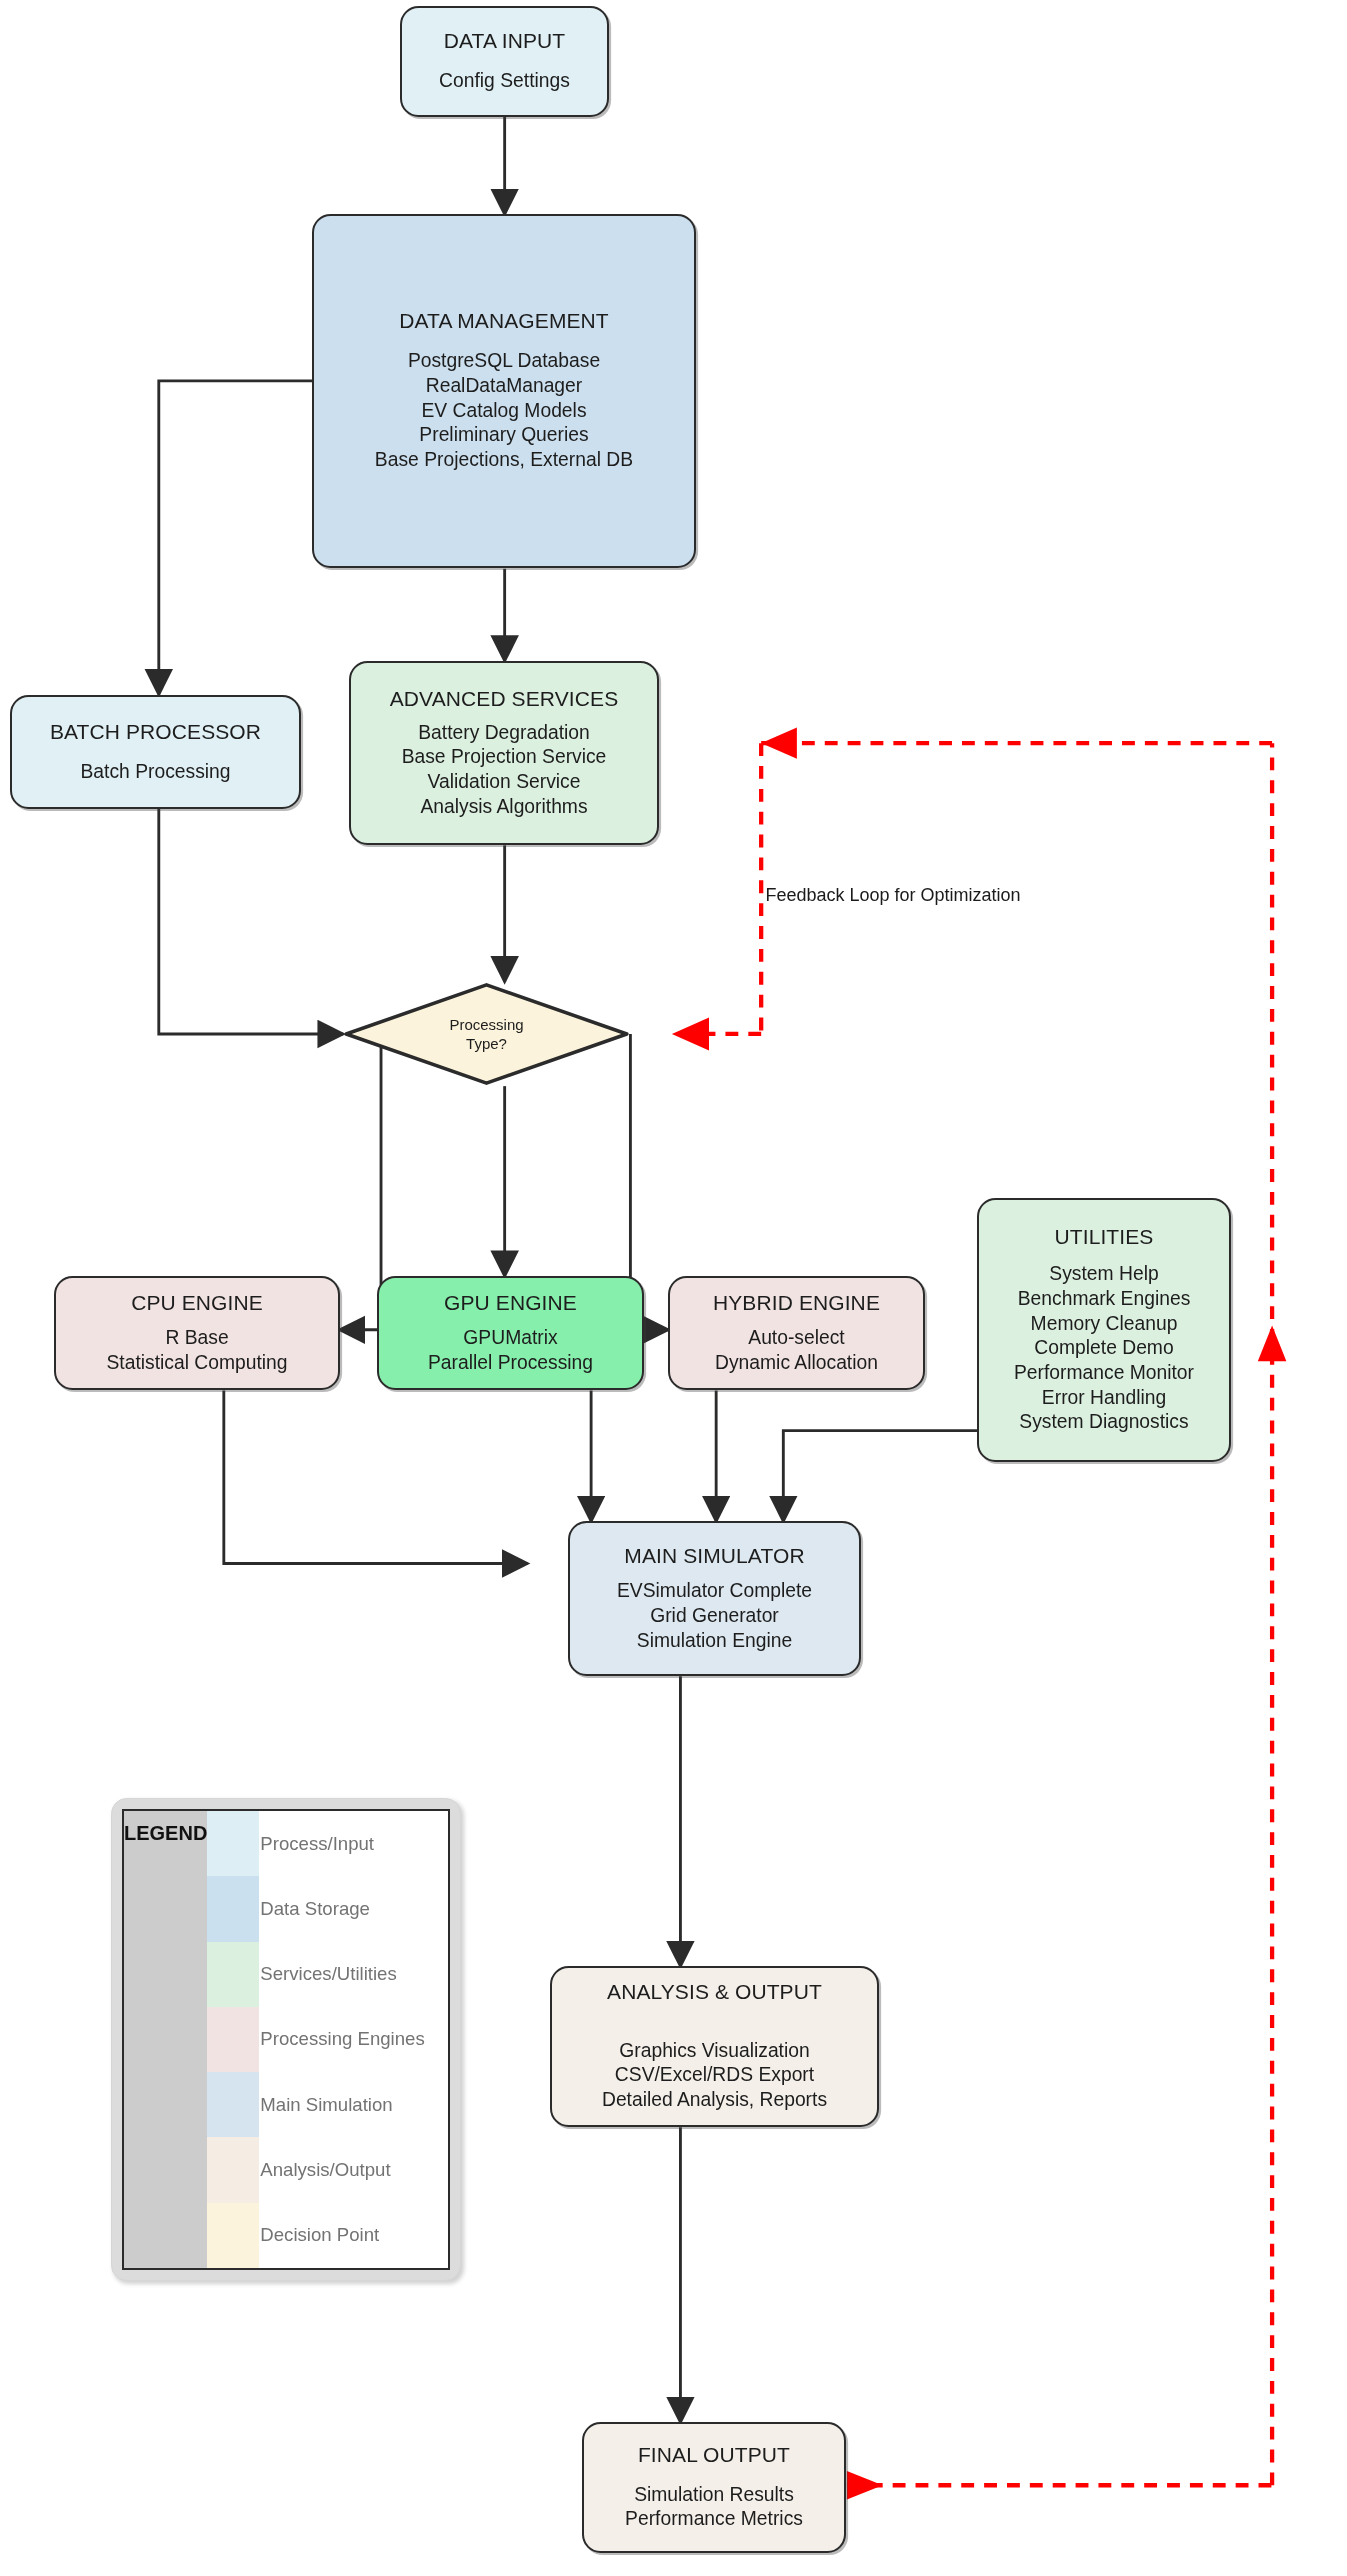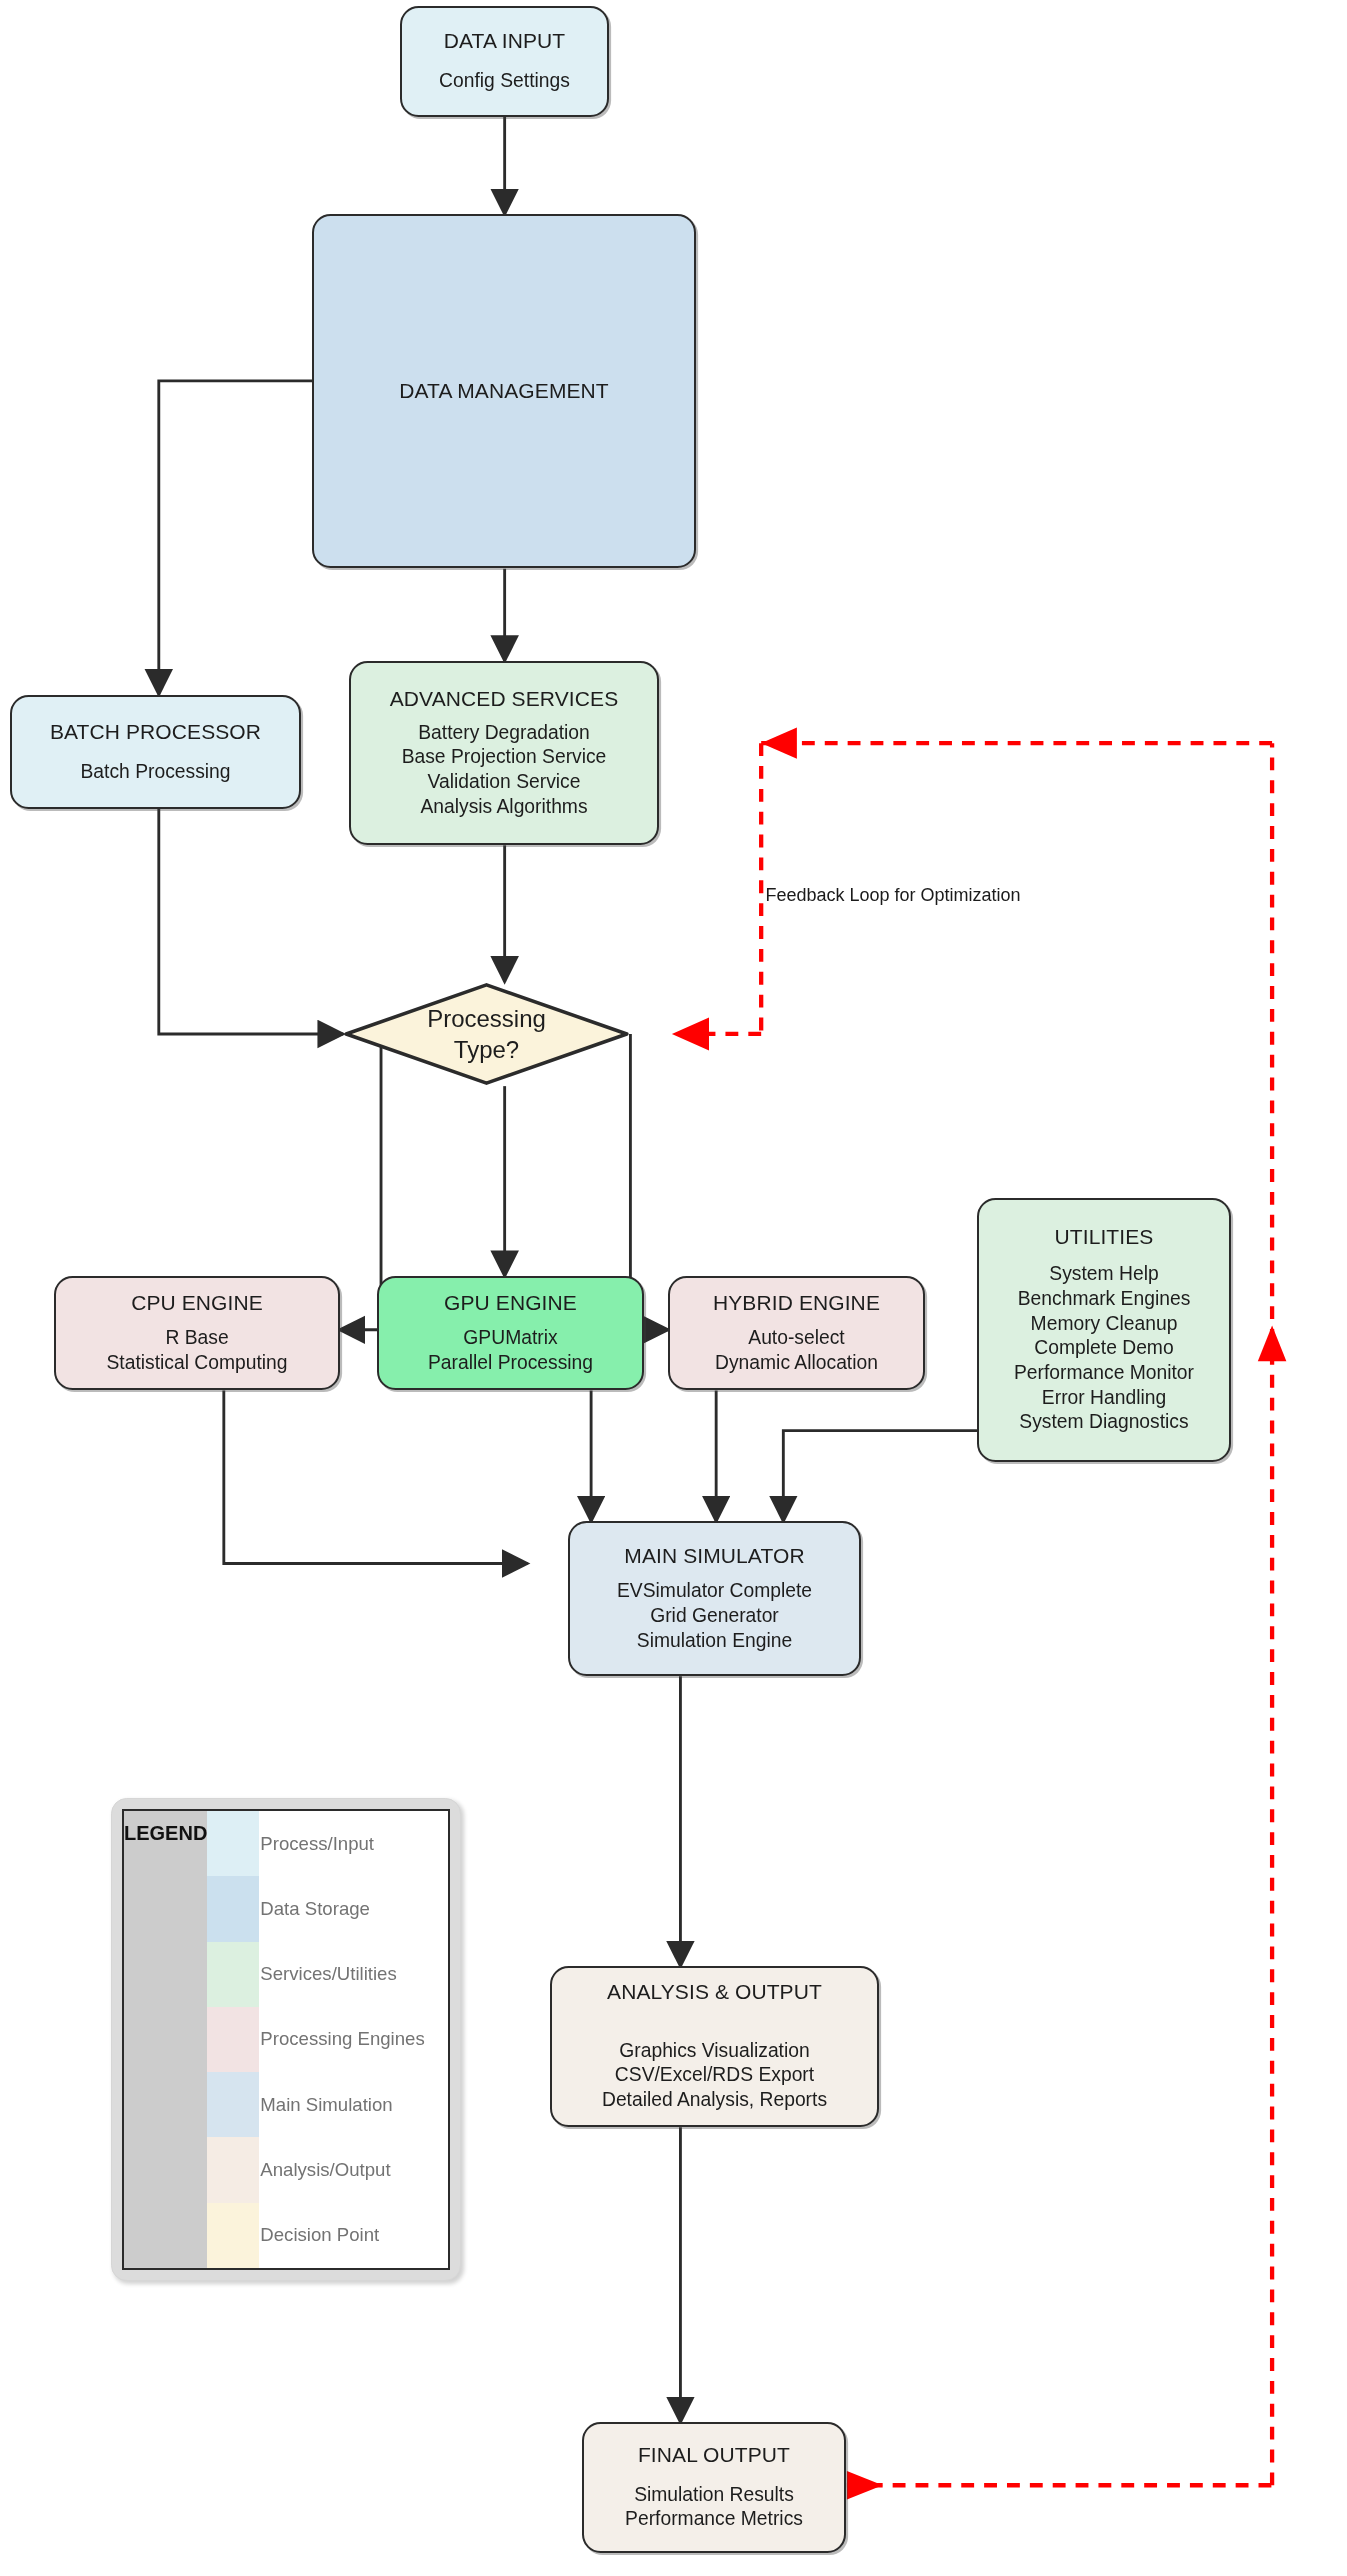--- a/index.html
+++ b/index.html
@@ -10,21 +10,21 @@
   .node{position:absolute;box-sizing:border-box;border:2.1px solid #2b2b2b;border-radius:18.6px;
         display:flex;flex-direction:column;align-items:center;justify-content:center;
         text-align:center;color:#1d1d1d;box-shadow:2.1px 2.1px 0 rgba(60,60,60,.35);}
   .node .ttl{font-size:21px;line-height:1.15;letter-spacing:0.1px;}
   .node .body{font-size:19.3px;line-height:1.28;margin-top:15.7px;}
   .node .body div{white-space:nowrap;}
 
   .diamond-wrap{position:absolute;}
   .diamond-label{position:absolute;left:0;top:0;width:100%;height:100%;
     display:flex;flex-direction:column;align-items:center;justify-content:center;
-    font-size:24px;line-height:1.3;color:#1d1d1d;text-align:center;}
+    font-size:15px;line-height:1.3;color:#1d1d1d;text-align:center;}
 
   .loop-label{position:absolute;font-size:18px;color:#1b1b1b;white-space:nowrap;}
 
   .legend-outer{position:absolute;border:1.4px solid #d6d6d6;background:#dcdcdc;border-radius:15.7px;
      box-shadow:2.1px 2.9px 4.3px rgba(0,0,0,.18);box-sizing:border-box;padding:10px;}
   .legend-inner{background:#ffffff;border:2.1px solid #2b2b2b;height:100%;box-sizing:border-box;
      display:flex;}
   .legend-title{background:#cccccc;font-weight:bold;font-size:20px;text-align:center;
      padding:11.4px 0 11.4px 0;color:#111;border-bottom:0.7px solid #cfcfcf;}
   .legend-rows{flex:1;display:flex;flex-direction:column;}
@@ -102,20 +102,27 @@
 
   <div class="node" style="left:400px;top:5.7px;width:209px;height:111px;background:#e0f0f5;">
     <div class="ttl">DATA INPUT</div>
     <div class="body">
       <div>Config Settings</div>
     </div>
   </div>
 
   <div class="node" style="left:312px;top:214px;width:384px;height:354px;background:#ccdfee;">
     <div class="ttl">DATA MANAGEMENT</div>
+    <div class="body">
+      <div>PostgreSQL Database</div>
+      <div>RealDataManager</div>
+      <div>EV Catalog Models</div>
+      <div>Preliminary Queries</div>
+      <div>Base Projections, External DB</div>
+    </div>
   </div>
 
   <div class="node" style="left:10px;top:695px;width:291px;height:114px;background:#e0f0f5;">
     <div class="ttl">BATCH PROCESSOR</div>
     <div class="body">
       <div>Batch Processing</div>
     </div>
   </div>
 
   <div class="node" style="left:349px;top:661px;width:310px;height:184px;background:#dcf0e0;">

